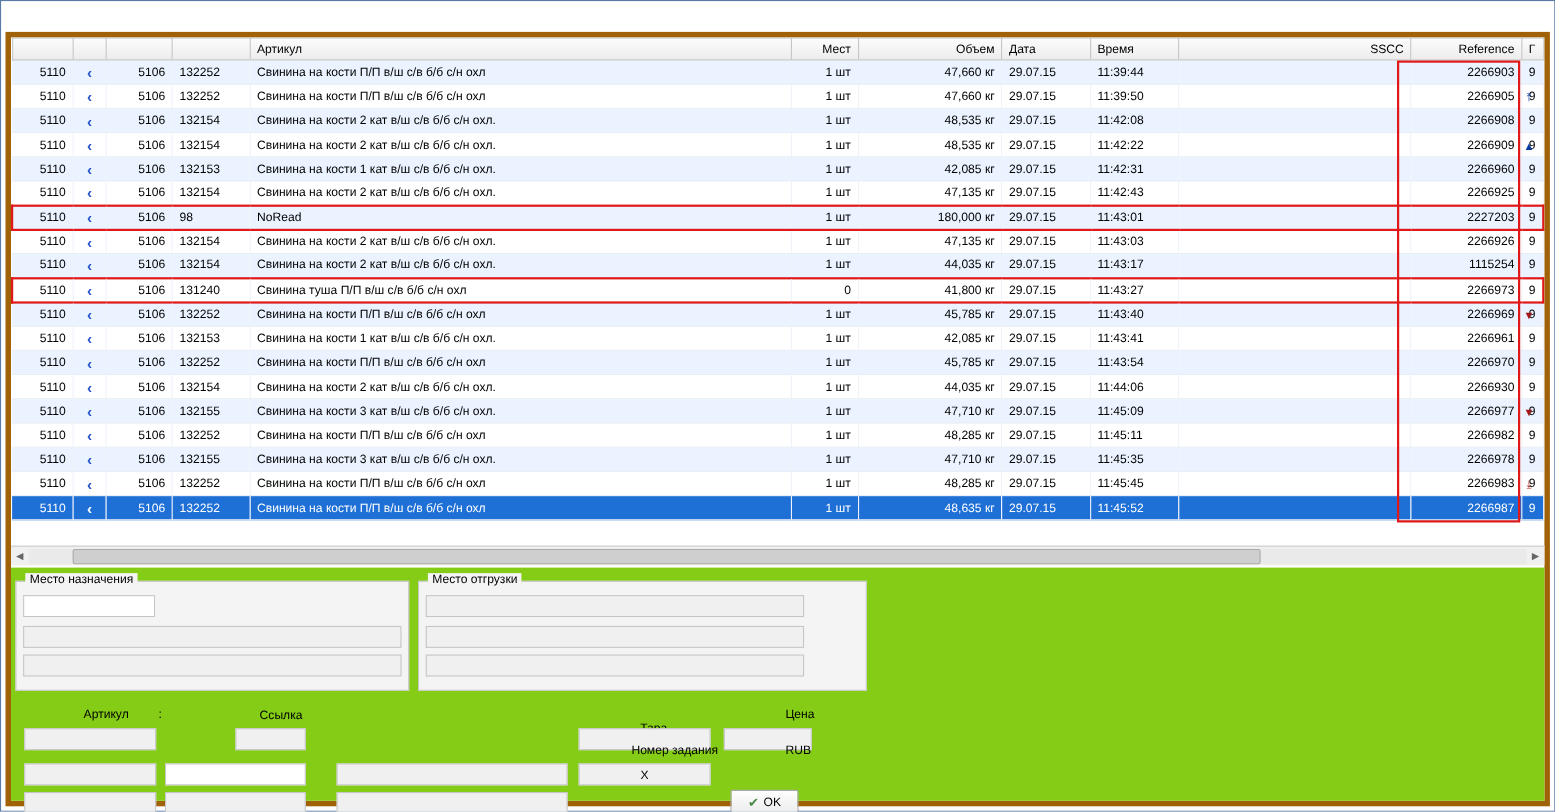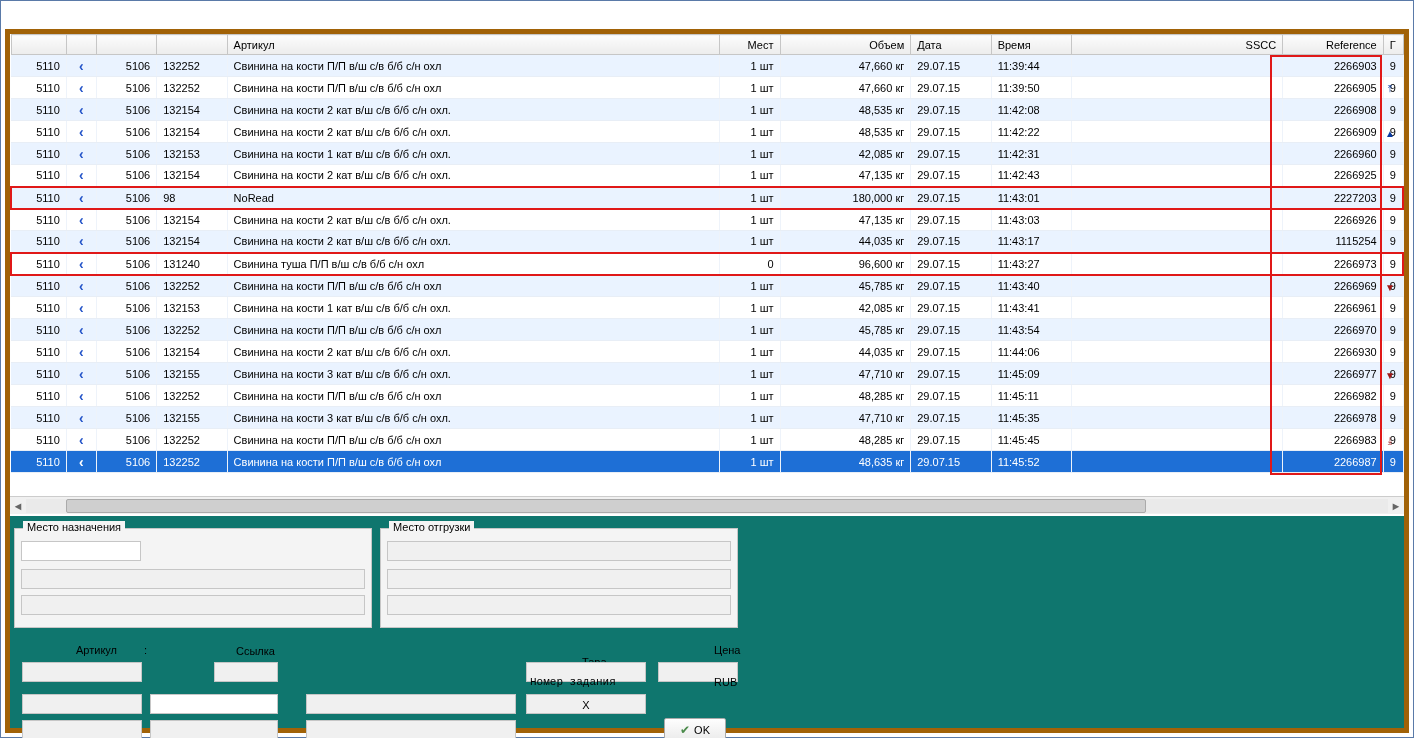--- a/index.html
+++ b/index.html
@@ -28,21 +28,21 @@
 .arrow { color: #2454c8; font-weight: bold; font-size: 14px; display: inline-block; }
 .col-ref { position: absolute; top: 21px; right: 22px; width: 112px; height: 420px; border: 2px solid #e01818; pointer-events: none; }
 .navcol { position: absolute; top: 0; right: 6px; width: 16px; height: 460px; display: flex; flex-direction: column; align-items: center; }
 .navcol div { height: 22px; display: flex; align-items: center; justify-content: center; color: #6b0000; font-size: 10px; cursor: pointer; }
 .hscroll { position: absolute; left: 0; right: 0; top: 462px; height: 18px; display: flex; align-items: center; background: #f0f0f0; border-top: 1px solid #ccc; }
 .hscroll .track { flex: 1; height: 14px; background: #eaeaea; position: relative; margin: 0 16px; }
 .hscroll .thumb { position: absolute; left: 40px; width: 1080px; height: 14px; background: #cfcfcf; border: 1px solid #aaa; border-radius: 2px; }
 .hscroll .btn { width: 16px; height: 16px; display: flex; align-items: center; justify-content: center; color: #666; position: absolute; }
 .hscroll .btn.l { left: 0; }
 .hscroll .btn.r { right: 0; }
-.bottom { position: absolute; top: 482px; left: 0; right: 0; bottom: 0; background: #0f766e; padding: 4px 8px; }
+.bottom { position: absolute; top: 482px; left: 0; right: 0; bottom: 0; background: #84cc16; padding: 4px 8px; }
 .group { position: absolute; border: 1px solid #c6c6c6; background: #f4f4f4; }
 .group-title { position: absolute; top: -8px; left: 8px; background: #f4f4f4; padding: 0 4px; color: #000; }
 .field { position: absolute; border: 1px solid #c6c6c6; background: #fff; height: 20px; }
 .lbl { position: absolute; color: #000; }
 .okbtn { position: absolute; width: 62px; height: 24px; border: 1px solid #aaa; background: linear-gradient(#fefefe,#eaeaea); border-radius: 2px; display: flex; align-items: center; justify-content: center; gap: 4px; }
 .okbtn .chk { color: #4a8a4a; font-size: 12px; }
 </style>
 </head>
 <body>
 
@@ -195,21 +195,21 @@
               <td>1115254</td>
               <td class="l">9</td>
             </tr>
             <tr class="odd hl">
               <td>5110</td>
               <td style="text-align: center;"><span class="arrow">‹</span></td>
               <td>5106</td>
               <td class="l">131240</td>
               <td class="l">Свинина туша П/П в/ш с/в б/б с/н охл</td>
               <td>0</td>
-              <td>96,600 кг</td>
+              <td>41,800 кг</td>
               <td class="l">29.07.15</td>
               <td class="l">11:43:27</td>
               <td></td>
               <td>2266973</td>
               <td class="l">9</td>
             </tr>
             <tr class="even">
               <td>5110</td>
               <td style="text-align: center;"><span class="arrow">‹</span></td>
               <td>5106</td>
@@ -371,39 +371,39 @@
 
     <div class="bottom">
 
       <div class="group" style="left:4px; top:12px; width:358px; height:100px;">
         <div class="group-title">Место назначения</div>
         <div class="field" style="left:6px; top:12px; width:120px;"></div>
         <div class="field" style="left:6px; top:40px; width:344px; background:#f0f0f0;"></div>
         <div class="field" style="left:6px; top:66px; width:344px; background:#f0f0f0;"></div>
       </div>
 
-      <div class="group" style="left:370px; top:12px; width:358px; height:100px;text-decoration:underline;">
+      <div class="group" style="left:370px; top:12px; width:408px; height:100px;text-decoration:underline;">
         <div class="group-title">Место отгрузки</div>
         <div class="field" style="left:6px; top:12px; width:344px; background:#f0f0f0;"></div>
         <div class="field" style="left:6px; top:40px; width:344px; background:#f0f0f0;"></div>
         <div class="field" style="left:6px; top:66px; width:344px; background:#f0f0f0;"></div>
       </div>
 
       <div style="position:absolute; left:4px; top:120px; width:724px; height:110px;">
         <div class="lbl" style="left:62px; top:8px;">Артикул</div>
         <div class="lbl" style="left:130px; top:8px;">:</div>
         <div class="lbl" style="left:222px; top:9px;">Ссылка</div>
         <div class="field" style="left:8px; top:26px; width:120px; background:#f0f0f0;"></div>
         <div class="field" style="left:200px; top:26px; width:64px; background:#f0f0f0;"></div>
         <div class="lbl" style="left:468px; top:40px;margin-top:28px;">Нетто</div>
         <div class="lbl" style="left:568px; top:8px;margin-top:12px;">Тара</div>
         <div class="lbl" style="left:700px; top:8px;">Цена</div>
         <div class="field" style="left:512px; top:26px; width:120px; background:#f0f0f0;"></div>
         <div class="field" style="left:644px; top:26px; width:80px; background:#f0f0f0;"></div>
-        <div class="lbl" style="left:516px; top:40px;font-family:Liberation Mono, monospace;">Номер задания</div>
+        <div class="lbl" style="left:560px; top:40px;">Номер задания</div>
         <div class="lbl" style="left:700px; top:40px;">RUB</div>
         <div class="field" style="left:8px; top:58px; width:120px; background:#f0f0f0;"></div>
         <div class="field" style="left:136px; top:58px; width:128px;"></div>
         <div class="field" style="left:292px; top:58px; width:210px; background:#f0f0f0;"></div>
         <div class="field" style="left:512px; top:58px; width:120px; background:#f0f0f0; text-align:center; line-height:20px;">X</div>
         <div class="field" style="left:8px; top:84px; width:120px; background:#f0f0f0;"></div>
         <div class="field" style="left:136px; top:84px; width:128px; background:#f0f0f0;"></div>
         <div class="field" style="left:292px; top:84px; width:210px; background:#f0f0f0;"></div>
         <div class="okbtn" style="left:650px; top:82px;">
           <span class="chk">✔</span>

